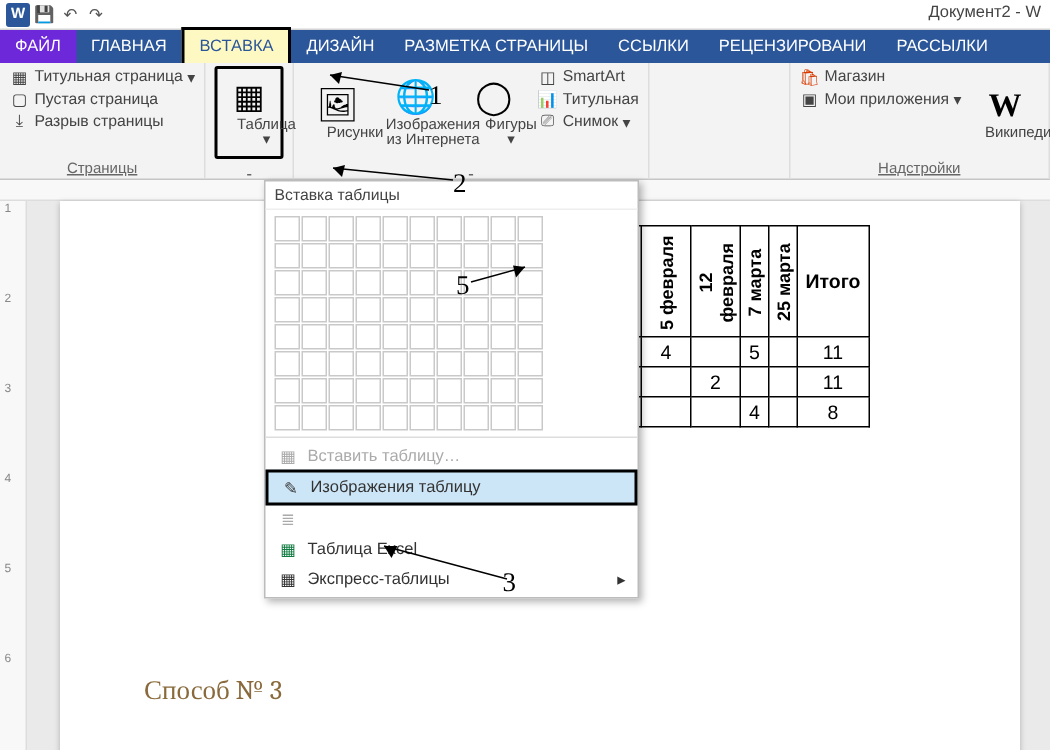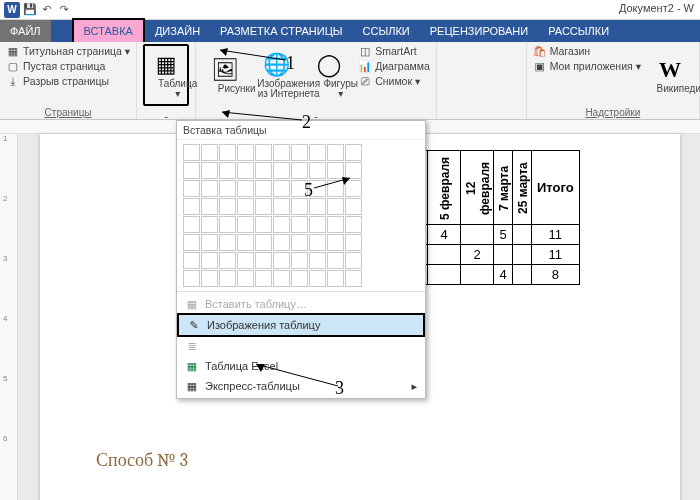--- a/index.html
+++ b/index.html
@@ -6,22 +6,22 @@
   body { background: #fff; width: 700px; height: 500px; overflow: hidden; position: relative; font-size: 11px; }
 
   .titlebar { background: #fff; height: 20px; display: flex; align-items: center; padding: 0 4px; border-bottom: 1px solid #d4d4d4; }
   .qat { display: flex; gap: 3px; align-items: center; }
   .qat .w-icon { width: 16px; height: 16px; background: #2b579a; color: #fff; font-size: 10px; font-weight: bold; display: flex; align-items: center; justify-content: center; border-radius: 2px; }
   .qat .q { width: 14px; height: 14px; color: #555; display: flex; align-items: center; justify-content: center; font-size: 11px; }
   .doc-title { position: absolute; right: 6px; top: 2px; font-size: 11px; color: #444; }
 
   .ribbon-tabs { background: #2b579a; height: 22px; display: flex; align-items: stretch; }
   .ribbon-tabs .tab { padding: 0 10px; color: #fff; font-size: 11px; display: flex; align-items: center; cursor: pointer; }
-  .ribbon-tabs .tab.file { background: #737373; }
-  .ribbon-tabs .tab.active { background: #f9a8d4; color: #2b579a; border: 2px solid #000; border-bottom: none; height: 24px; margin-top: -2px; margin-left: 21px; }
+  .ribbon-tabs .tab.file { background: #6d28d9; }
+  .ribbon-tabs .tab.active { background: #fef9c3; color: #2b579a; border: 2px solid #000; border-bottom: none; height: 24px; margin-top: -2px; }
 
   .ribbon { background: #f3f3f3; height: 78px; border-bottom: 1px solid #c6c6c6; display: flex; position: relative; }
   .group { border-right: 1px solid #ddd; padding: 2px 6px 0 6px; display: flex; flex-direction: column; justify-content: space-between; }
   .group-label { text-align: center; font-size: 10px; color: #666; padding: 1px 0; text-decoration: underline; }
   .group-items { display: flex; gap: 6px; flex: 1; }
   .vlist { display: flex; flex-direction: column; gap: 1px; }
   .vlist .it { font-size: 10.5px; color: #444; display: flex; align-items: center; gap: 3px; cursor: pointer; }
   .ic { width: 14px; height: 14px; display: inline-flex; align-items: center; justify-content: center; font-size: 11px; }
   .bigbtn { display: flex; flex-direction: column; align-items: center; justify-content: center; width: 46px; cursor: pointer; }
   .bigbtn .bic { width: 30px; height: 28px; display: flex; align-items: center; justify-content: center; font-size: 22px; }
@@ -69,20 +69,21 @@
     <span class="w-icon">W</span>
     <span class="q">💾</span>
     <span class="q">↶</span>
     <span class="q">↷</span>
   </div>
   <span class="doc-title">Документ2 - W</span>
 </div>
 
 <div class="ribbon-tabs">
   <div class="tab file">ФАЙЛ</div>
+  <div class="tab">ГЛАВНАЯ</div>
   <div class="tab active">ВСТАВКА</div>
   <div class="tab">ДИЗАЙН</div>
   <div class="tab">РАЗМЕТКА СТРАНИЦЫ</div>
   <div class="tab">ССЫЛКИ</div>
   <div class="tab">РЕЦЕНЗИРОВАНИ</div>
   <div class="tab">РАССЫЛКИ</div>
 </div>
 
 <div class="ribbon">
   <div class="group">
@@ -128,21 +129,21 @@
           <div class="bic">◯</div>
           <div class="lbl"><span>Фигуры</span><br><span>▾</span></div>
         </div>
       <div class="vlist">
         <div class="it">
             <span class="ic">◫</span>
             <span>SmartArt</span>
           </div>
         <div class="it">
             <span class="ic">📊</span>
-            <span>Диаграмма</span>
+            <span>Титульная</span>
           </div>
         <div class="it">
             <span class="ic">⎚</span>
             <span>Снимок</span>
             <span> ▾</span>
           </div>
       </div>
     </div>
     <div class="group-label">&nbsp;</div>
   </div>

